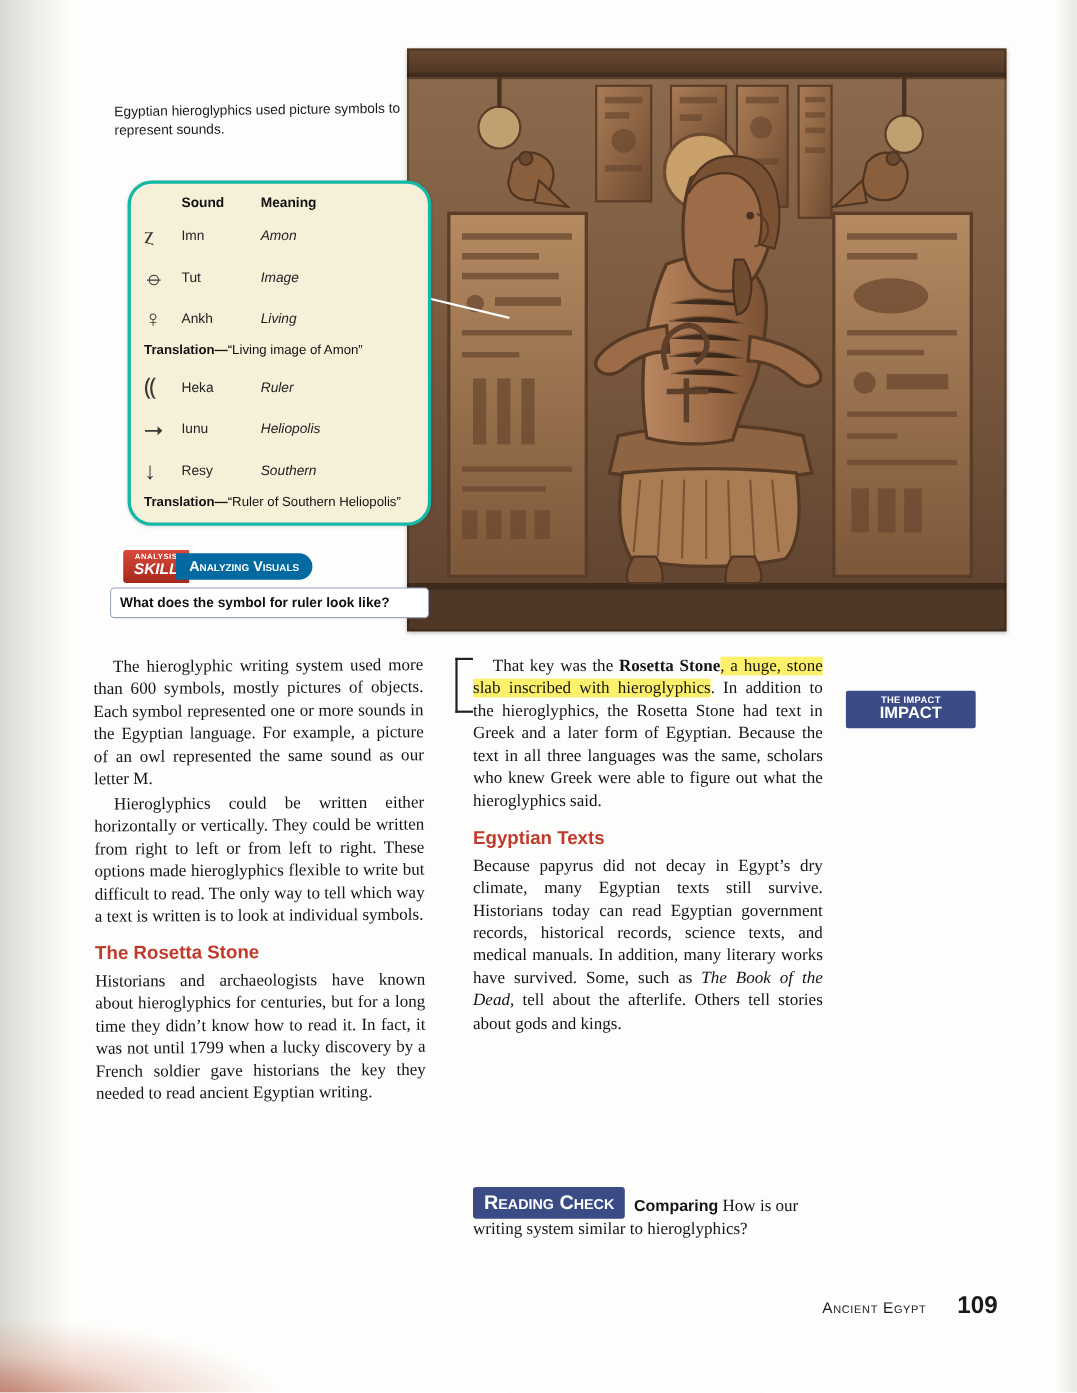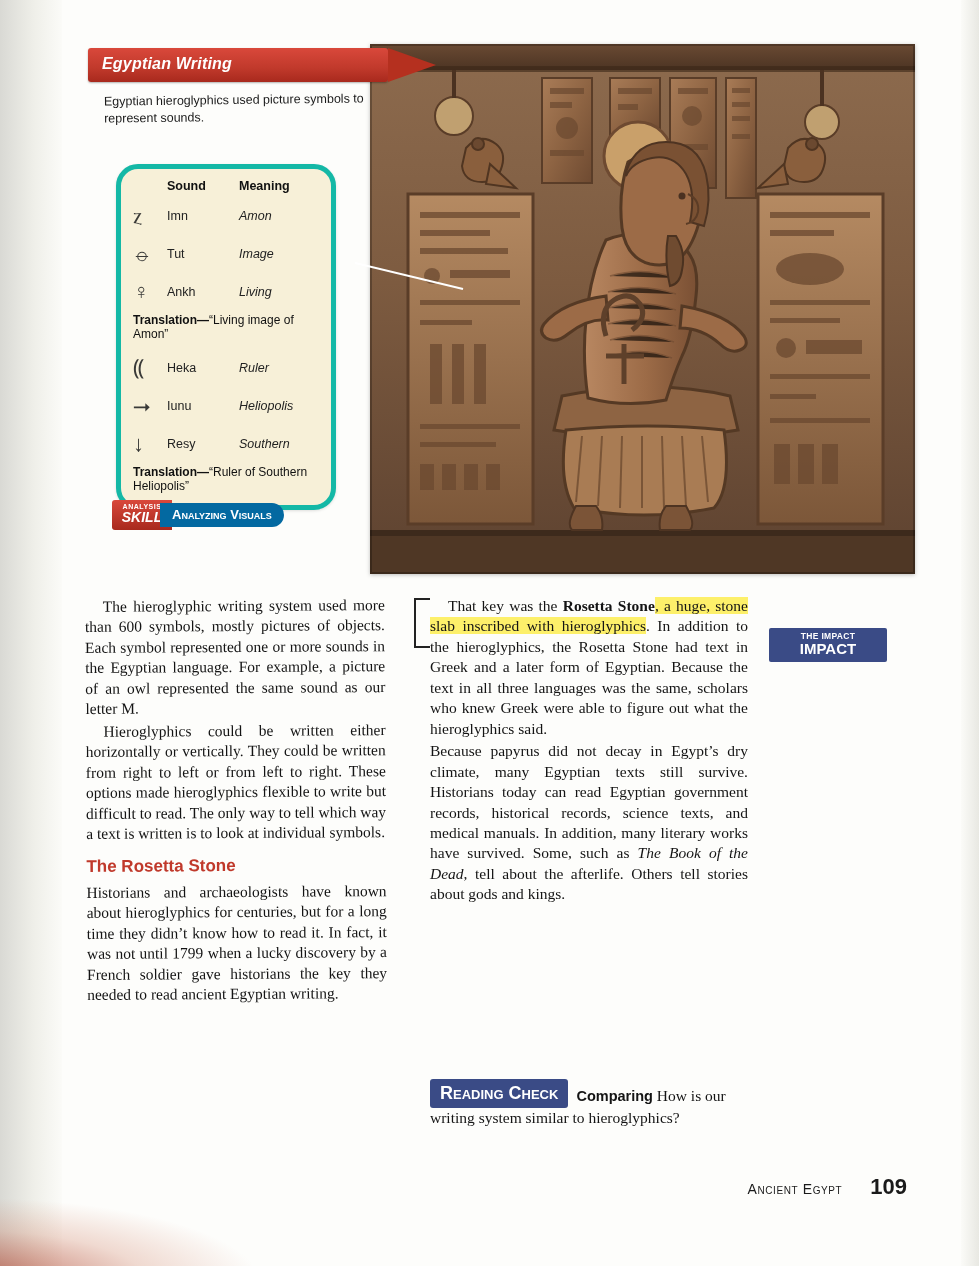--- a/index.html
+++ b/index.html
@@ -79,23 +79,23 @@
     font-size: 12.5px;
     color: #1a1a1a;
     line-height: 1.35;
     transform: rotate(-0.7deg);
   }
 
   
   .glyph-card {
     position: absolute;
     left: 28px; top: 116px;
-    width: 220px;
+    width: 276px;
     background: #f7f0d8;
-    border: 5px solid #14b8a6;
+    border: 3px solid #14b8a6;
     border-radius: 22px;
     padding: 10px 12px 12px 12px;
     box-sizing: border-box;
     box-shadow: 0 1px 3px rgba(0,0,0,.12);
   }
   .glyph-head {
     display: flex;
     font-family: "Liberation Sans", sans-serif;
     font-weight: bold;
     font-size: 12.5px;
@@ -467,23 +467,20 @@
       <rect x="0" y="0" width="545" height="530" fill="none" stroke="rgba(0,0,0,.25)" stroke-width="4"></rect>
     </svg>
   </div>
 
   <svg class="leader-line">
     <line x1="0" y1="8" x2="108" y2="34" stroke="#ffffff" stroke-width="2"></line>
   </svg>
 
   <div class="feature">
 
-    <div class="feature-banner">
-      <div class="feature-banner-title">Egyptian Writing</div>
-    </div>
 
     <div class="feature-sub">Egyptian hieroglyphics used picture symbols to represent sounds.</div>
 
     <div class="glyph-card">
       <div class="glyph-head">
         <span class="c-sound">Sound</span>
         <span>Meaning</span>
       </div>
 
       <div class="glyph-row">
@@ -528,33 +525,35 @@
     </div>
 
     <div class="skill-bar">
       <div class="skill-tab">
         <span class="a1">ANALYSIS</span>
         <span class="a2">SKILL</span>
       </div>
       <div class="skill-label">Analyzing Visuals</div>
     </div>
 
+    <div class="skill-question">What does the symbol for ruler look like?</div>
   </div>
 
   <div class="col col-left">
     <p>The hieroglyphic writing system used more than 600 symbols, mostly pictures of objects. Each symbol represented one or more sounds in the Egyptian language. For example, a picture of an owl represented the same sound as our letter M.</p>
     <p>Hieroglyphics could be written either horizontally or vertically. They could be written from right to left or from left to right. These options made hieroglyphics flexible to write but difficult to read. The only way to tell which way a text is written is to look at individual symbols.</p>
     <div class="subhead">The Rosetta Stone</div>
     <p class="noindent">Historians and archaeologists have known about hieroglyphics for centuries, but for a long time they didn’t know how to read it. In fact, it was not until 1799 when a lucky discovery by a French soldier gave historians the key they needed to read ancient Egyptian writing.</p>
   </div>
 
   <div class="bracket"></div>
   <div class="col col-mid">
     <p><span>That key was the </span><span class="bold-term">Rosetta Stone</span><span class="hl">, a huge, stone slab inscribed with hieroglyphics</span><span>. In addition to the hieroglyphics, the Rosetta Stone had text in Greek and a later form of Egyptian. Because the text in all three languages was the same, scholars who knew Greek were able to figure out what the hieroglyphics said.</span></p>
 
+    <div class="subhead">Egyptian Texts</div>
 
     <p class="noindent"><span>Because papyrus did not decay in Egypt’s dry climate, many Egyptian texts still survive. Historians today can read Egyptian government records, historical records, science texts, and medical manuals. In addition, many literary works have survived. Some, such as </span><em>The Book of the Dead</em><span>, tell about the afterlife. Others tell stories about gods and kings.</span></p>
   </div>
 
   <div class="impact">
     <div class="impact-badge">
       <span class="t1">THE IMPACT</span>
       <span class="t2">IMPACT</span>
     </div>
   </div>

